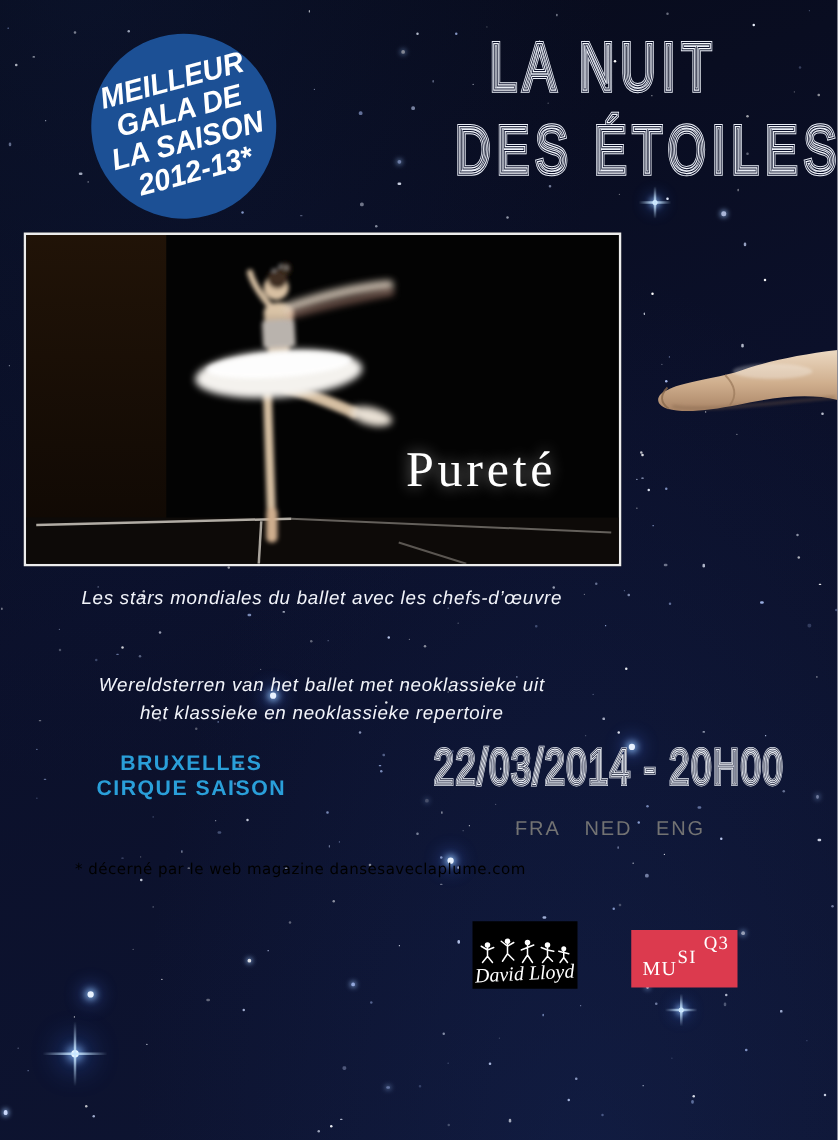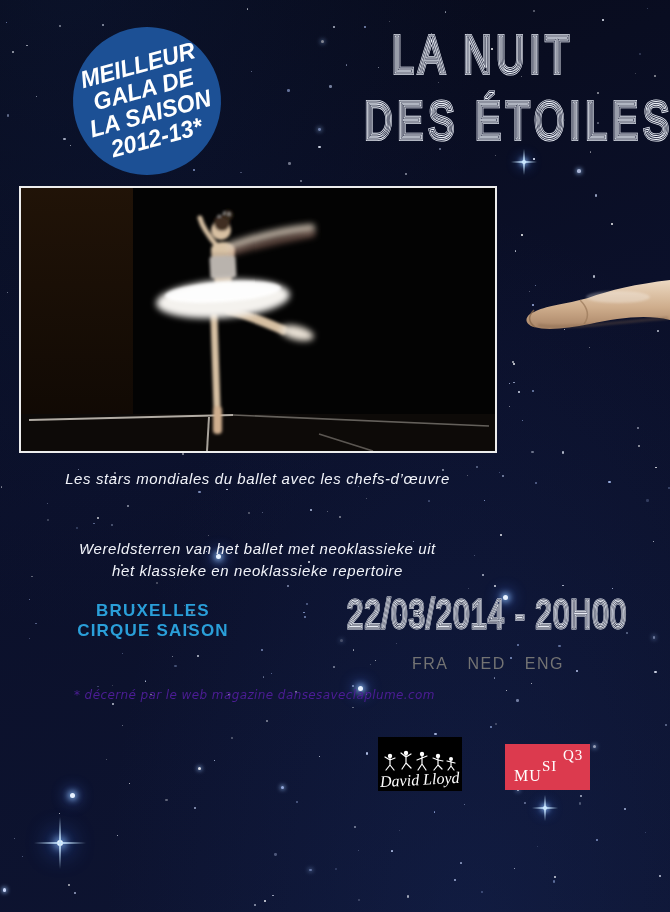--- a/index.html
+++ b/index.html
@@ -73,22 +73,22 @@
   .para.fr{top:468px;}
   .para.nl{top:538px;}
 
   .venue{position:absolute;left:47px;top:601px;width:212px;text-align:center;z-index:2;
     color:#2a9fd9;font-weight:bold;font-size:17px;letter-spacing:1.2px;line-height:20px;}
 
   .langs{position:absolute;left:412px;top:655px;display:flex;gap:19px;z-index:3;
     color:#737373;font-size:16px;letter-spacing:1.5px;}
   .lang{cursor:pointer;}
 
-  .footnote{position:absolute;left:74px;top:688px;z-index:2;color:#4c1d95;
-    font-family:"DejaVu Sans",sans-serif;font-style:italic;font-size:12px;letter-spacing:.4px;}
+  .footnote{position:absolute;left:60px;top:688px;z-index:2;color:#000000;
+    font-family:"DejaVu Sans",sans-serif;font-size:12px;letter-spacing:.4px;}
 
   
   .dl{position:absolute;left:378px;top:737px;width:84px;height:54px;background:#000;z-index:2;
     display:flex;flex-direction:column;align-items:center;justify-content:flex-end;
     padding:4px 2px 3px;box-sizing:border-box;}
   .dl .script{font-family:"Liberation Serif",serif;font-style:italic;font-size:16px;
     line-height:16px;color:#fff;transform:rotate(-3deg);white-space:nowrap;}
   .mq{position:absolute;left:505px;top:744px;width:85px;height:46px;background:#dc3a4e;z-index:2;
     font-family:"Liberation Serif",serif;color:#fff;}
   .mq span{position:absolute;letter-spacing:1px;}
@@ -465,20 +465,21 @@
       <circle cx="198" cy="28" r="0.9" fill="#fff"></circle>
         <circle cx="203" cy="25" r="0.9" fill="#fff"></circle>
         <circle cx="208" cy="26" r="0.9" fill="#fff"></circle>
     </g>
     <ellipse cx="276" cy="145" rx="17" ry="7" fill="#e8e0d4" filter="url(#b2)" transform="rotate(14 276 145)"></ellipse>
     <ellipse cx="202" cy="111" rx="67" ry="19" fill="#f4f2ee" filter="url(#b2)" transform="rotate(-4 202 111)"></ellipse>
     <ellipse cx="202" cy="104" rx="58" ry="10" fill="#ffffff" opacity="0.9" filter="url(#b1)" transform="rotate(-4 202 104)"></ellipse>
     <path d="M210,58 C240,48 265,42 290,40" stroke="#dfd0c0" stroke-width="8" stroke-linecap="round" fill="none" filter="url(#b2)" opacity="0.85"></path>
     <path d="M212,64 C242,56 270,50 292,46" stroke="#c4907f" stroke-width="5" stroke-linecap="round" fill="none" filter="url(#b2)" opacity="0.55"></path>
   </svg>
+  <div class="purete">Pureté</div>
 </div>
 
 <svg class="shoe-svg" viewBox="0 0 152 108">
   <defs>
     <linearGradient id="shoeGrad" x1="0" y1="0" x2="0" y2="1">
       <stop offset="0" stop-color="#ecd9c2"></stop>
         <stop offset="0.55" stop-color="#cfae8d"></stop>
         <stop offset="1" stop-color="#a98466"></stop>
     </linearGradient>
     <filter id="sb" x="-30%" y="-30%" width="160%" height="160%">

